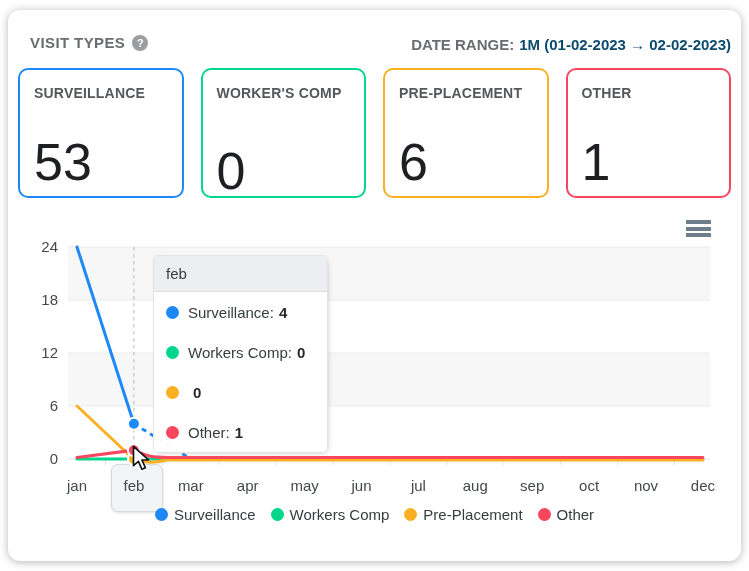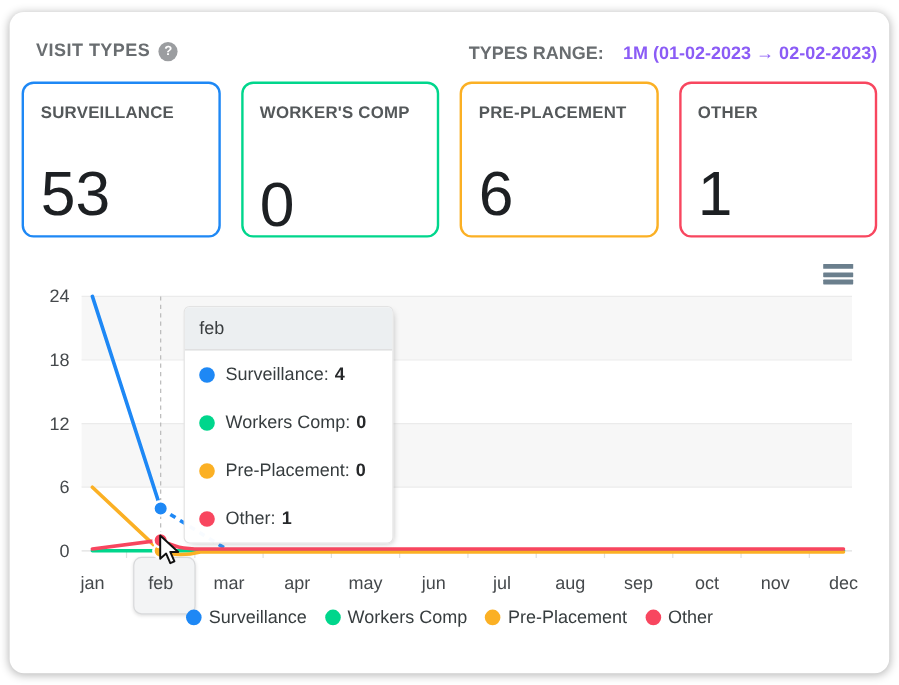--- a/index.html
+++ b/index.html
@@ -13,21 +13,21 @@
   }
   
   .hdr-left{position:absolute;left:22px;top:24px;display:flex;align-items:center;gap:7px;}
   .title{font-size:15px;font-weight:bold;color:#696d70;letter-spacing:.4px;}
   .help{
     width:16px;height:16px;border-radius:50%;background:#9b9da0;color:#fff;
     font-size:11px;font-weight:bold;display:flex;align-items:center;justify-content:center;
     cursor:pointer;user-select:none;
   }
   .hdr-right{position:absolute;right:10px;top:26px;font-size:15px;font-weight:bold;color:#696d70;}
-  .hdr-right .blue{color:#8b5cf6;margin-left:16px;text-align:center;}
+  .hdr-right .blue{color:#0c4a6e;margin-left:5px;text-align:center;}
   
   .cards{position:absolute;left:10px;right:10px;top:58px;height:130px;display:flex;gap:17px;}
   .card{
     flex:1;border:2px solid #888;border-radius:10px;background:#fff;
     padding:13px 14px 9px;display:flex;flex-direction:column;justify-content:space-between;
     box-sizing:border-box;
   }
   .card-label{font-size:14px;font-weight:bold;color:#54585a;letter-spacing:.2px;line-height:1.5;}
   .card-value{font-size:52px;color:#1d2023;line-height:.95;}
   
@@ -65,21 +65,21 @@
 <body>
 
 <div class="panel">
 
   <div class="hdr-left">
     <span class="title">VISIT TYPES</span>
     <span class="help">?</span>
   </div>
 
   <div class="hdr-right">
-    <span>TYPES RANGE:</span><span class="blue">1M (01-02-2023 → 02-02-2023)</span>
+    <span>DATE RANGE:</span><span class="blue">1M (01-02-2023 → 02-02-2023)</span>
   </div>
 
   <div class="cards" id="cards">
       <div class="card" style="border-color: rgb(30, 136, 245);">
         <div class="card-label">SURVEILLANCE</div>
         <div class="card-value">53</div>
       </div>
       <div class="card" style="border-color: rgb(0, 214, 140); gap: 43px;">
         <div class="card-label">WORKER'S COMP</div>
         <div class="card-value">0</div>
@@ -159,21 +159,20 @@
           <span>Surveillance:</span>
           <span class="val">4</span>
         </div>
         <div class="tt-row">
           <i class="dot" style="background: rgb(0, 214, 140);"></i>
           <span>Workers Comp:</span>
           <span class="val">0</span>
         </div>
         <div class="tt-row">
           <i class="dot" style="background: rgb(251, 176, 36);"></i>
-          <span>Pre-Placement:</span>
           <span class="val">0</span>
         </div>
         <div class="tt-row">
           <i class="dot" style="background: rgb(248, 70, 95);"></i>
           <span>Other:</span>
           <span class="val">1</span>
         </div>
       </div>
   </div>
 

